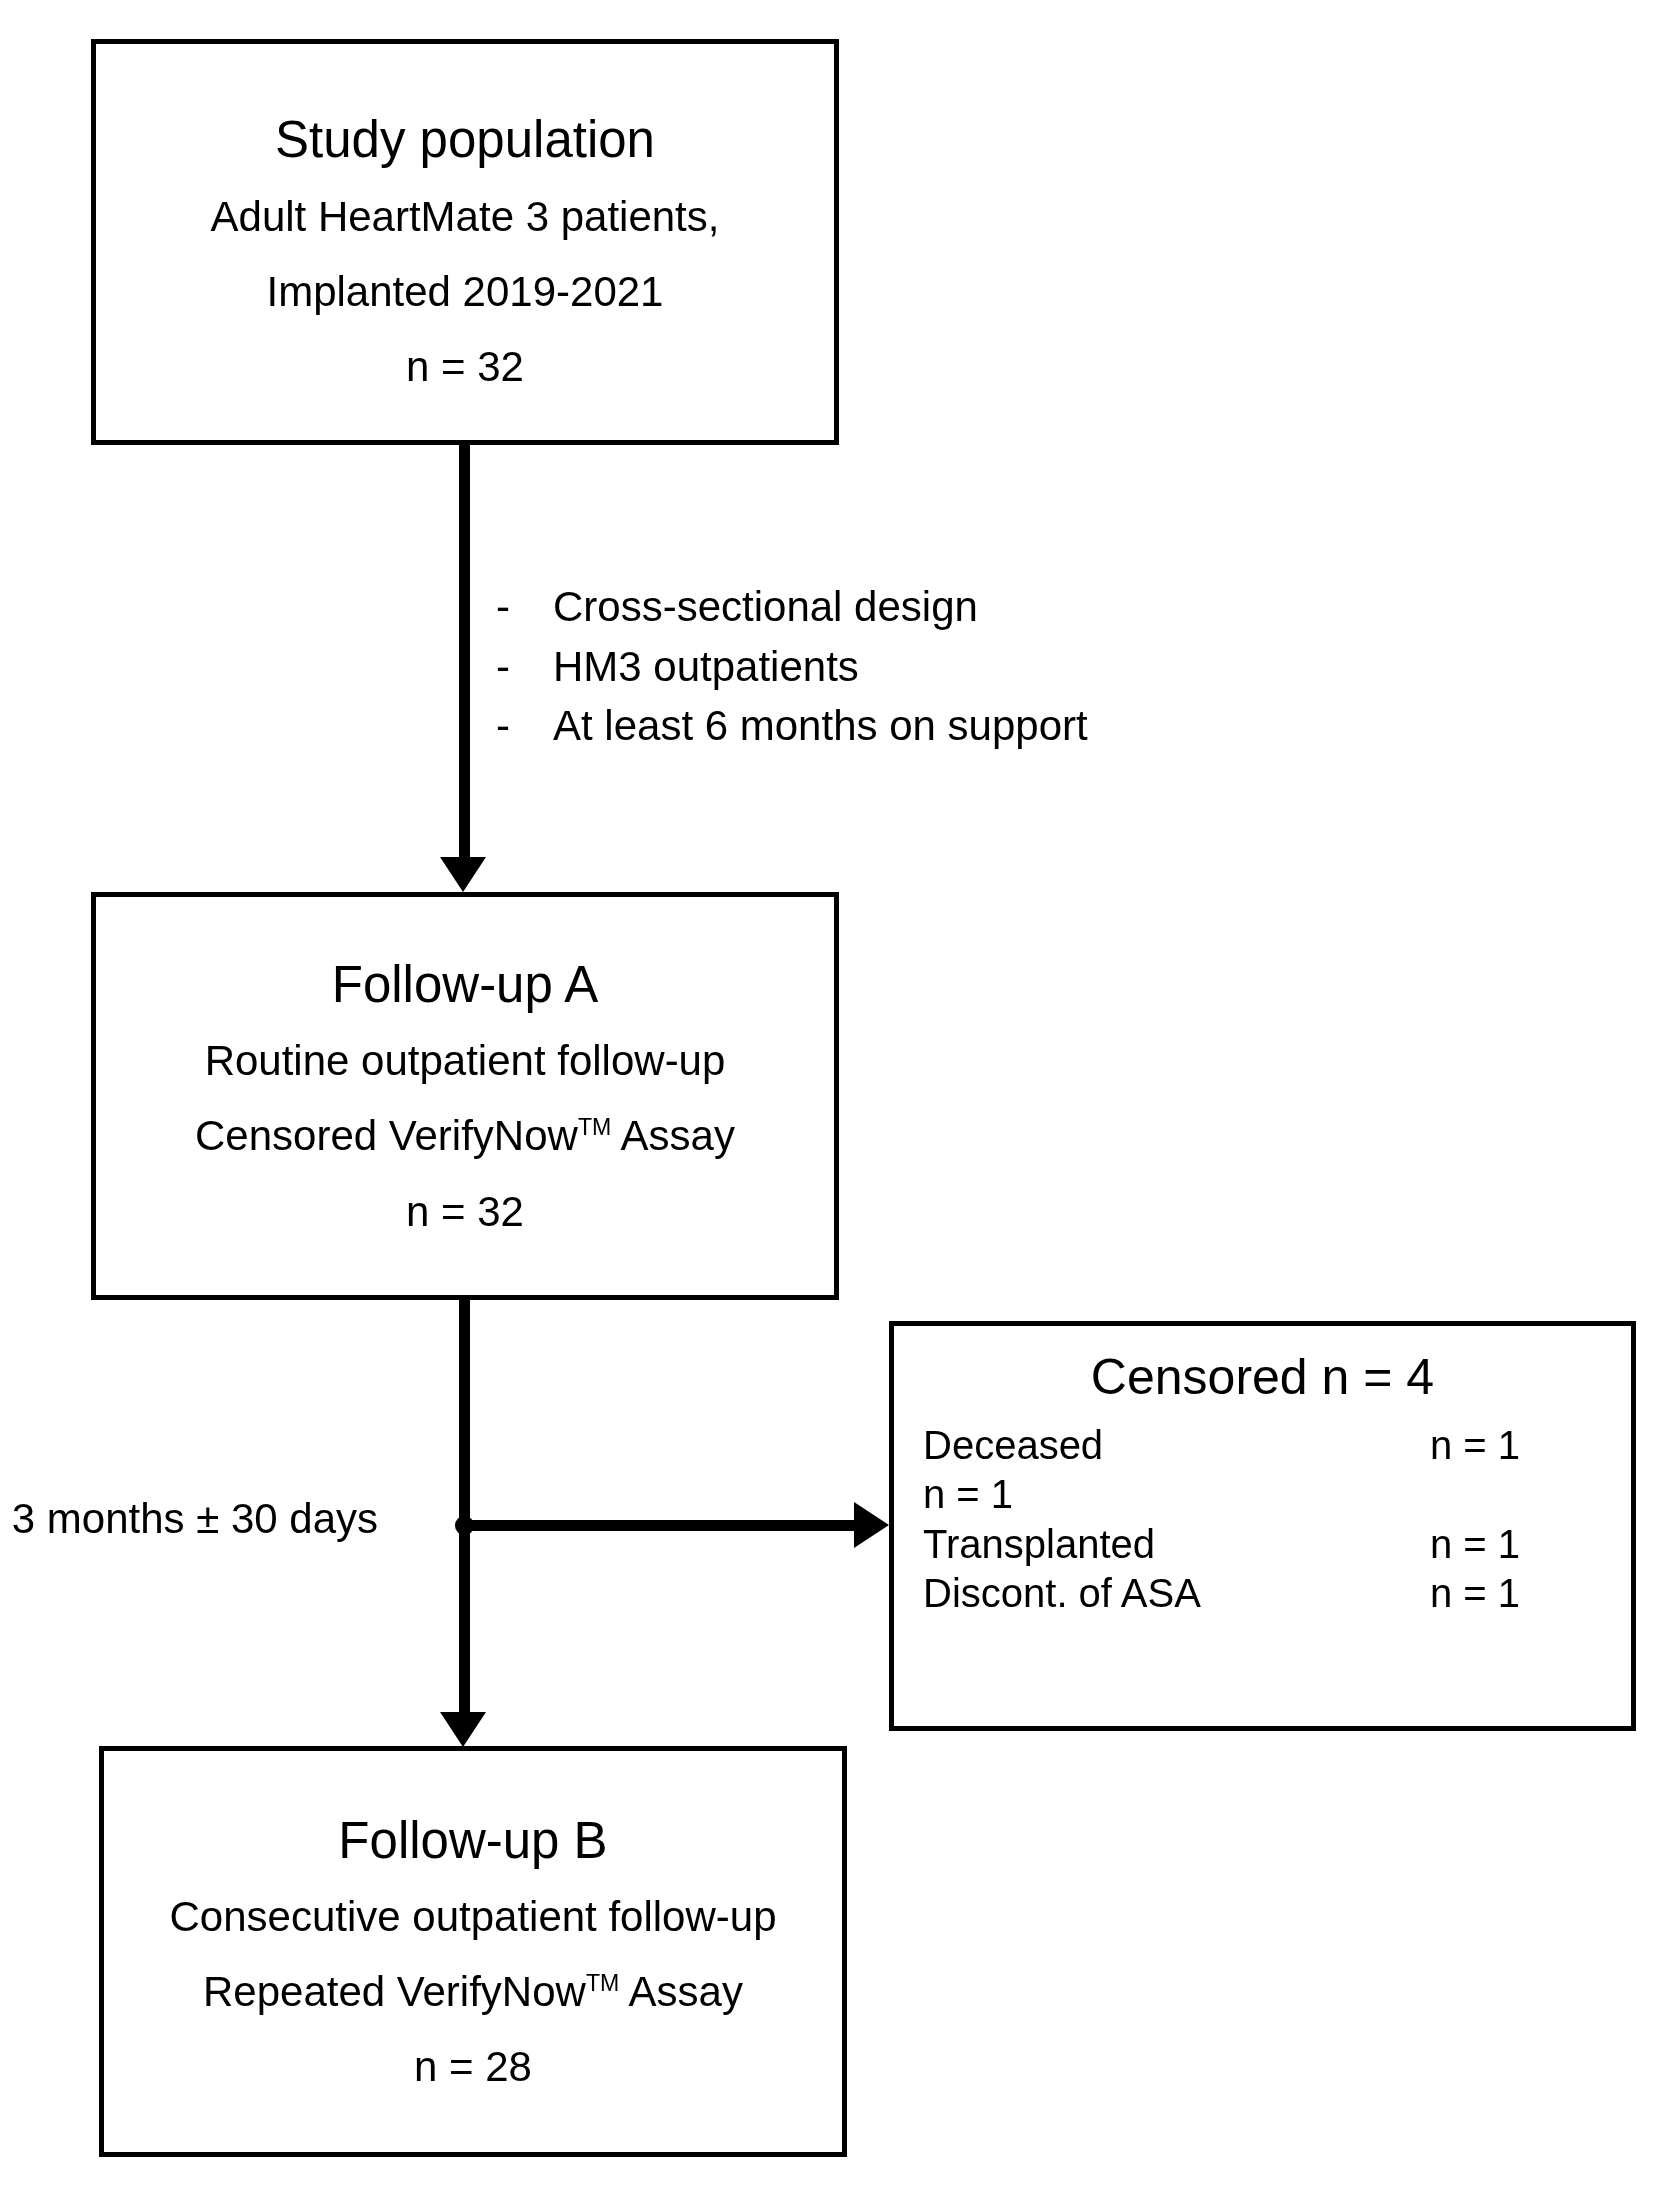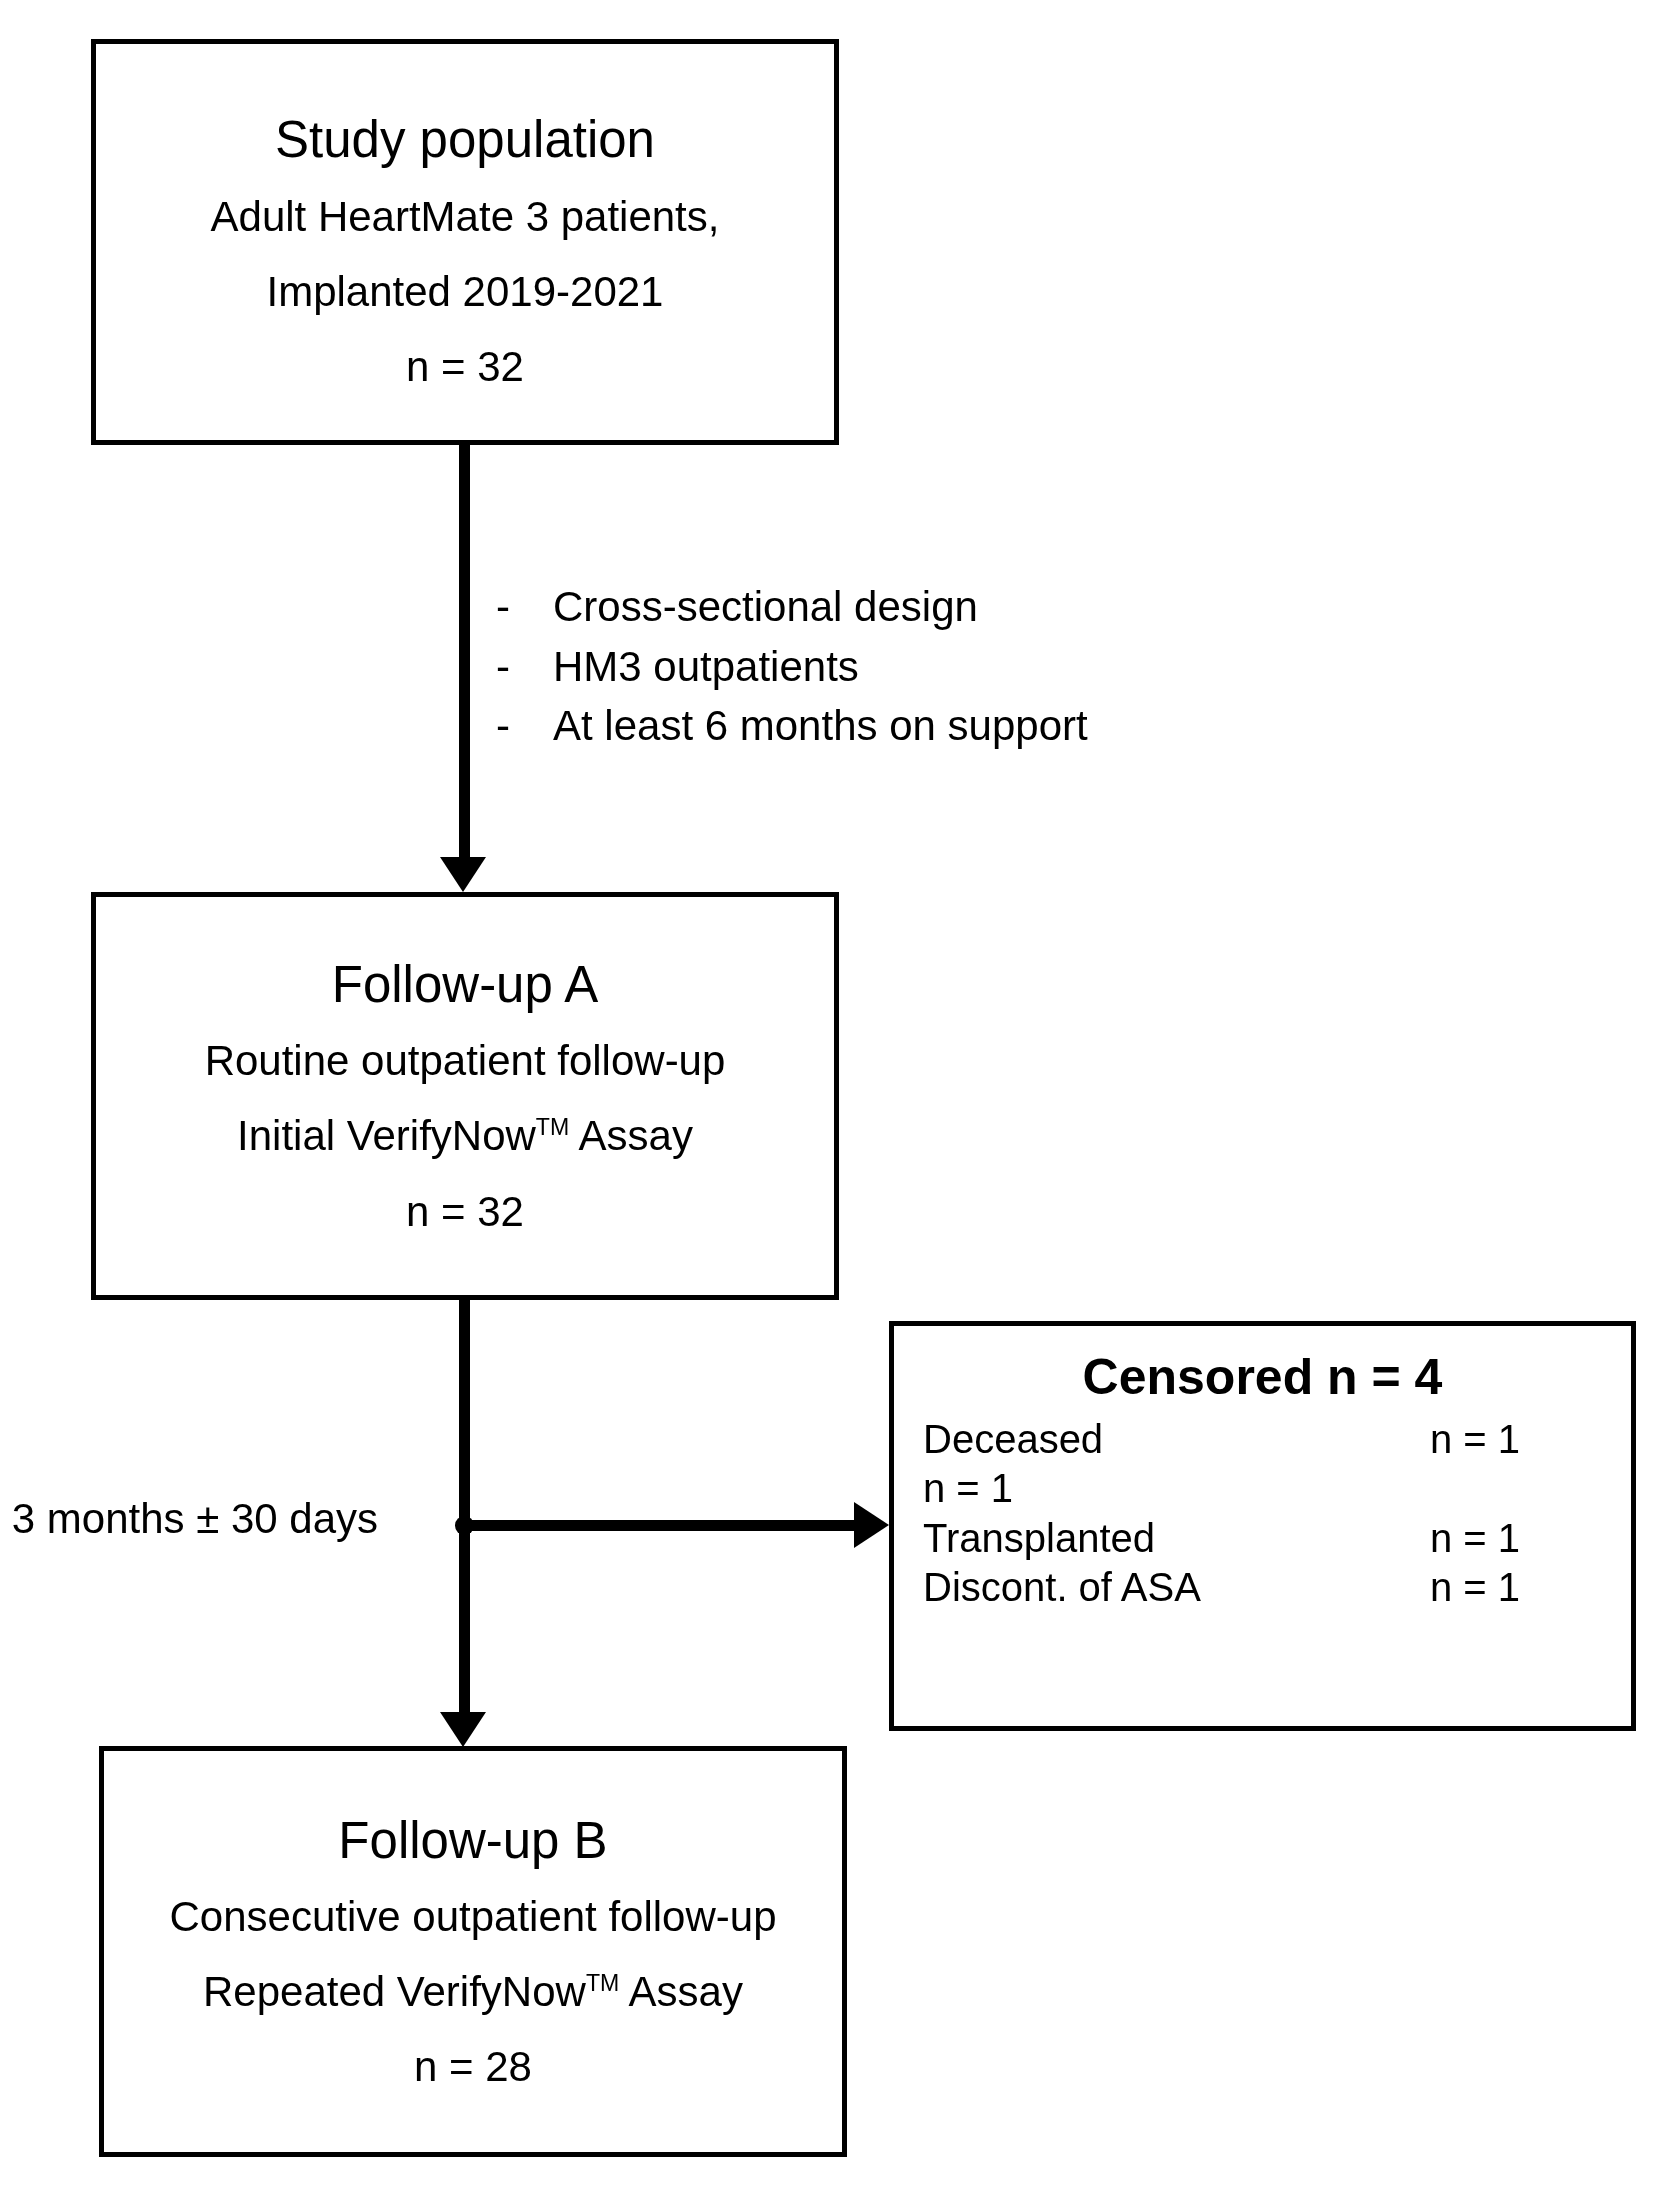--- a/index.html
+++ b/index.html
@@ -86,25 +86,25 @@
   
   #box-censored {
     left: 889px;
     top: 1321px;
     width: 747px;
     height: 410px;
     display: block;
     padding: 23.5px 29px 0 29px;
   }
   #box-censored .censored-title {
-    font-weight: bold;
+    font-weight: normal;
     font-size: 50px;
     line-height: 1.1;
     text-align: center;
-    margin-bottom: 10px;
+    margin-bottom: 16px;
     white-space: nowrap;
   }
   .censored-row {
     display: flex;
     justify-content: space-between;
     font-size: 40px;
     line-height: 1.24;
     white-space: nowrap;
     align-items: center;
   }
@@ -214,21 +214,21 @@
     </div>
     <div class="criteria-item">
       <span class="criteria-dash">-</span>
       <span>At least 6 months on support</span>
     </div>
   </div>
 
   <div class="node-box" id="box-followup-a">
     <div class="node-title">Follow-up A</div>
     <div class="node-line">Routine outpatient follow-up</div>
-    <div class="node-line"><span>Initial VerifyNow</span><sup class="tm">TM</sup><span> Assay</span></div>
+    <div class="node-line"><span>Censored VerifyNow</span><sup class="tm">TM</sup><span> Assay</span></div>
     <div class="node-count">n = 32</div>
   </div>
 
   <div class="v-line" id="vline-2"></div>
   <div class="arrow-down" id="arrow-2"></div>
 
   <div class="branch-dot"></div>
   <div class="h-line"></div>
   <div class="arrow-right"></div>
 

